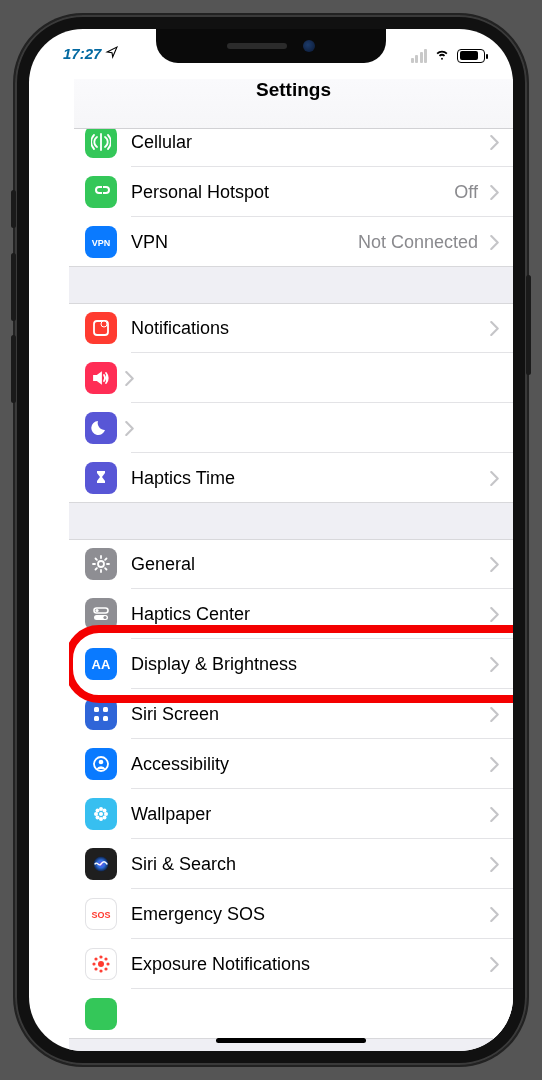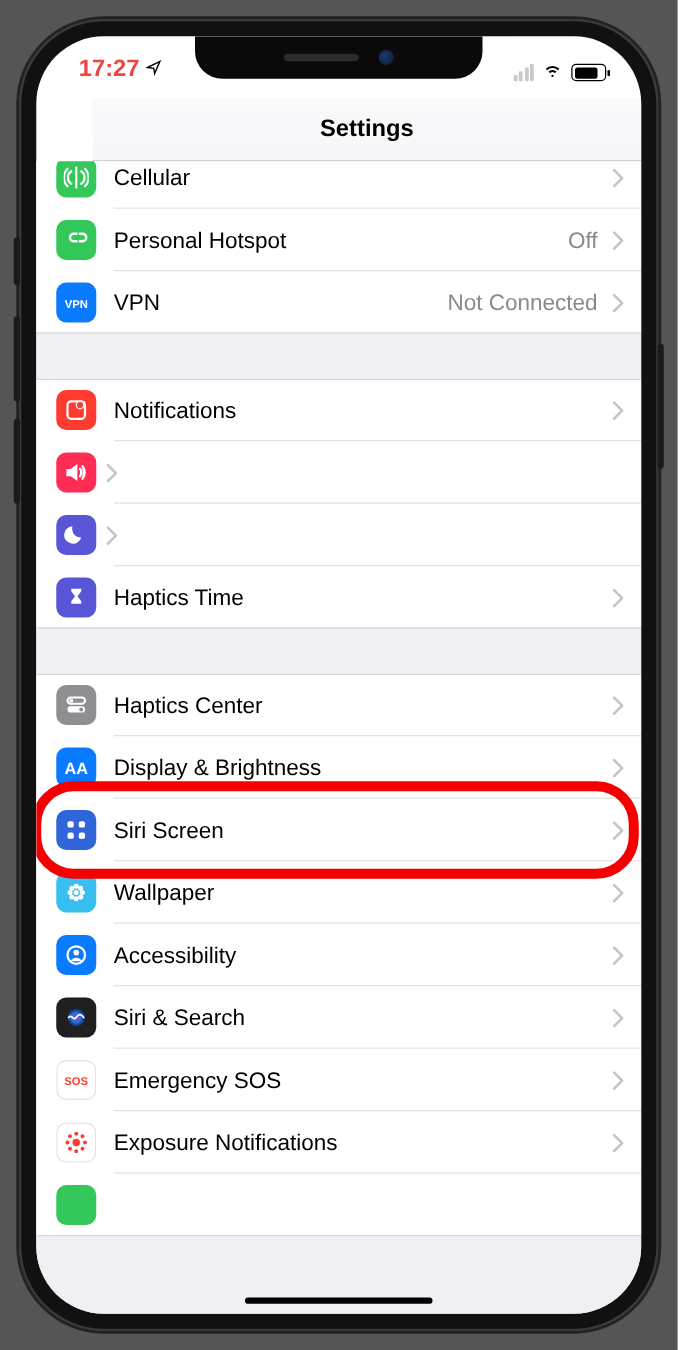--- a/index.html
+++ b/index.html
@@ -48,46 +48,48 @@
     }
     .speaker{width:60px;height:6px;background:#2b2b2b;border-radius:3px;}
     .cam{width:12px;height:12px;border-radius:50%;background:radial-gradient(circle at 40% 40%,#1d3b6a,#0a1833);}
     
     .statusbar {
       height: 50px;
       position: relative;
       display: flex;
       align-items: center;
       font-weight: 600;
-      font-size: 19px;
-      color: #ef4444;
+      font-size: 15px;
+      color: #0369a1;
+      font-style: italic;
     }
     .sb-left { position: absolute; left: 34px; top: 16px; display:flex; align-items:center; gap:4px;}
     .sb-right { position: absolute; right: 28px; top: 18px; display: flex; align-items: center; gap: 6px; }
     .cell-bars { display: flex; align-items: flex-end; gap: 1.5px; }
     .cell-bars span { width: 3px; background: #c9c9c9; border-radius: 1px; }
     .cell-bars span:nth-child(1){height:5px;} .cell-bars span:nth-child(2){height:8px;} .cell-bars span:nth-child(3){height:11px;} .cell-bars span:nth-child(4){height:14px;}
     .battery { width: 28px; height: 14px; border: 1.5px solid #000; border-radius: 4px; position: relative; }
     .battery::after { content:""; position:absolute; right:-4px; top:4px; width:2.5px; height:5px; background:#000; border-radius:1px;}
     .battery-fill { position:absolute; left:1.5px; top:1.5px; bottom:1.5px; width: 18px; background:#000; border-radius:2px;}
     
     .navbar {
       height: 50px;
-      display: flex; align-items:center; justify-content:center;
+      display: flex; align-items:flex-start; justify-content:center;
       border-bottom: 1px solid #d1d1d4;
       background: linear-gradient(#fafafc,#f6f6f8);
       margin-left: 45px;
     }
     .navbar-title { font-size: 19px; font-weight: 600; }
     
     .content {
       height: calc(100% - 100px);
       overflow: hidden;
       background: #efeff4;
       position: relative;
+      margin-left: 40px;
     }
     .scroll {
       position: absolute; left:0; right:0;
       top: -12px;
     }
     .group { background:#fff; margin-bottom: 36px; }
     .group:last-child{margin-bottom:0;}
     .row {
       display: flex; align-items: center;
       height: 50px;
@@ -268,20 +270,34 @@
                   <use href="#chev"></use>
                 </svg>
               </span>
               <div class="row-line"></div>
             </div>
           </div>
           <div class="group">
             <div class="row">
               <div class="icon" style="background: rgb(142, 142, 147); color: rgb(255, 255, 255);">
                 <svg viewBox="0 0 20 20">
+                  <use href="#i-gear"></use>
+                </svg>
+              </div>
+              <span class="label">General</span>
+              <span class="chev">
+                <svg viewBox="0 0 8 14">
+                  <use href="#chev"></use>
+                </svg>
+              </span>
+              <div class="row-line"></div>
+            </div>
+            <div class="row">
+              <div class="icon" style="background: rgb(142, 142, 147); color: rgb(255, 255, 255);">
+                <svg viewBox="0 0 20 20">
                   <use href="#i-switches"></use>
                 </svg>
               </div>
               <span class="label">Haptics Center</span>
               <span class="chev">
                 <svg viewBox="0 0 8 14">
                   <use href="#chev"></use>
                 </svg>
               </span>
               <div class="row-line"></div>
@@ -308,40 +324,40 @@
               </div>
               <span class="label">Siri Screen</span>
               <span class="chev">
                 <svg viewBox="0 0 8 14">
                   <use href="#chev"></use>
                 </svg>
               </span>
               <div class="row-line"></div>
             </div>
             <div class="row">
+              <div class="icon" style="background: rgb(10, 122, 255); color: rgb(255, 255, 255);">
+                <svg viewBox="0 0 20 20">
+                  <use href="#i-person"></use>
+                </svg>
+              </div>
+              <span class="label">Accessibility</span>
+              <span class="chev">
+                <svg viewBox="0 0 8 14">
+                  <use href="#chev"></use>
+                </svg>
+              </span>
+              <div class="row-line"></div>
+            </div>
+            <div class="row">
               <div class="icon" style="background: rgb(55, 191, 240); color: rgb(255, 255, 255);">
                 <svg viewBox="0 0 20 20">
                   <use href="#i-flower"></use>
                 </svg>
               </div>
               <span class="label">Wallpaper</span>
-              <span class="chev">
-                <svg viewBox="0 0 8 14">
-                  <use href="#chev"></use>
-                </svg>
-              </span>
-              <div class="row-line"></div>
-            </div>
-            <div class="row">
-              <div class="icon" style="background: rgb(10, 122, 255); color: rgb(255, 255, 255);">
-                <svg viewBox="0 0 20 20">
-                  <use href="#i-person"></use>
-                </svg>
-              </div>
-              <span class="label">Accessibility</span>
               <span class="chev">
                 <svg viewBox="0 0 8 14">
                   <use href="#chev"></use>
                 </svg>
               </span>
               <div class="row-line"></div>
             </div>
             <div class="row">
               <div class="icon" style="background: rgb(31, 31, 31); color: rgb(255, 255, 255);">
                 <svg viewBox="0 0 20 20">

